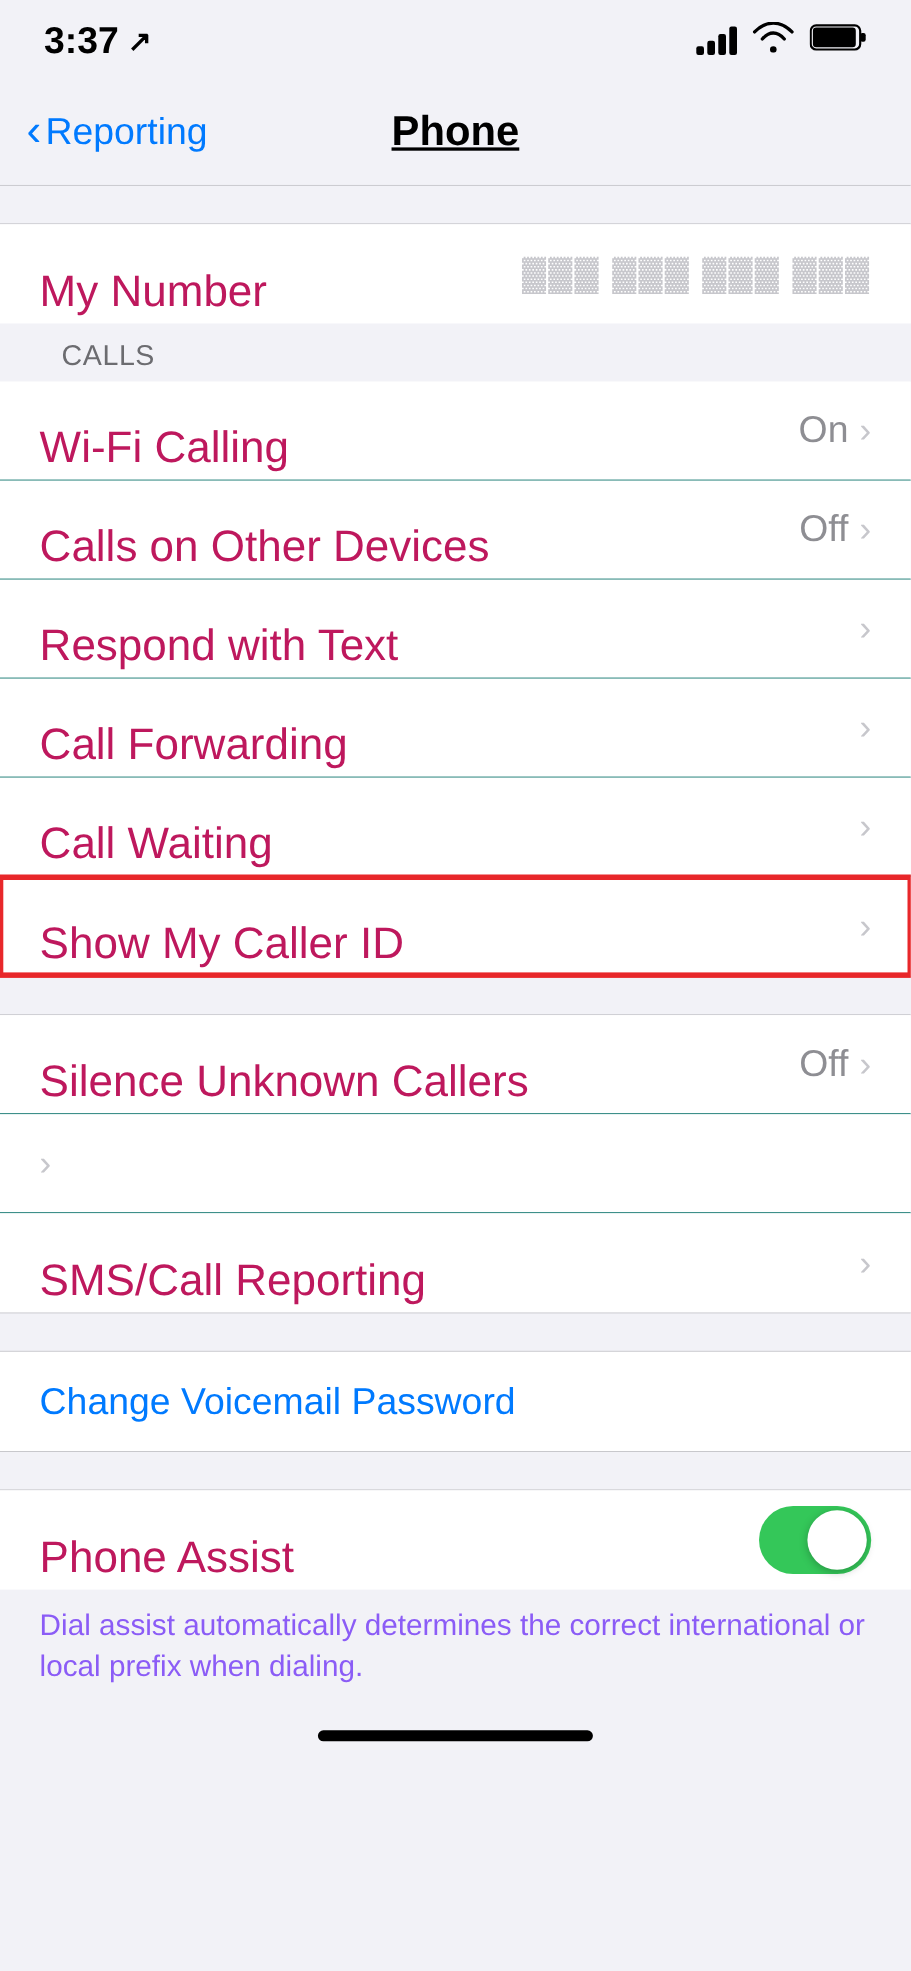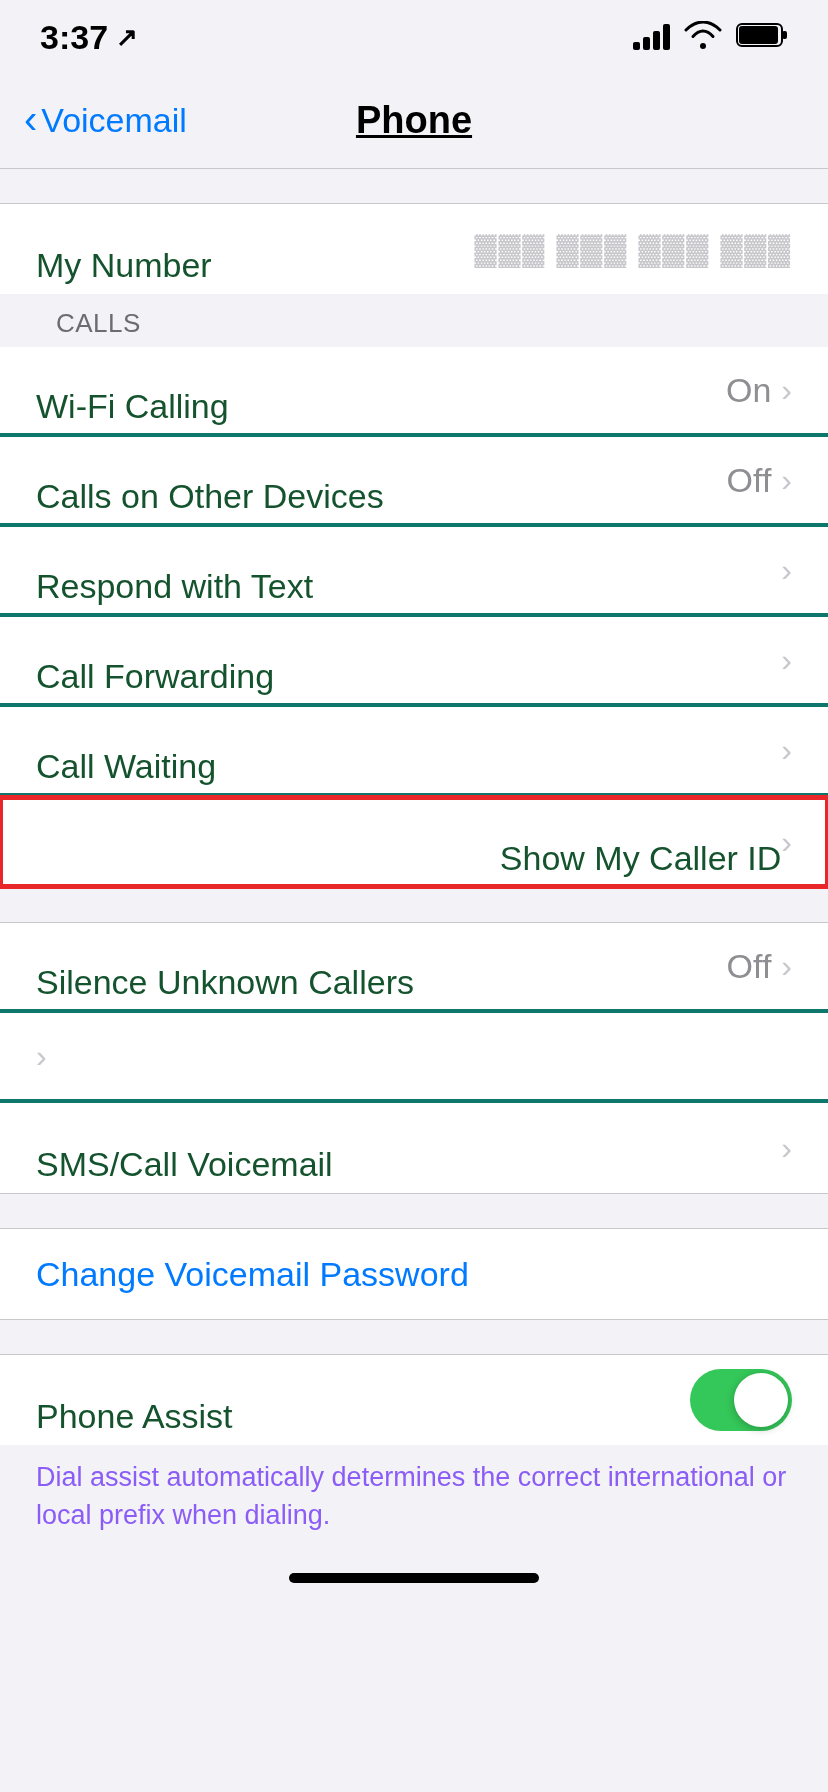--- a/index.html
+++ b/index.html
@@ -111,29 +111,29 @@
     }
 
     
     .list-row {
       display: flex;
       align-items: center;
       justify-content: space-between;
       background: #fff;
       min-height: 90px;
       padding: 0 36px;
-      border-bottom: 4px solid #0f766e;
+      border-bottom: 1px solid #0f766e;
       position: relative;
     }
     .list-row:last-child {
       border-bottom: none;
     }
     .list-row-label {
-      font-size: 34px;
-      color: #14532d;
+      font-size: 40px;
+      color: #be185d;
       font-weight: 400;
       margin-top: 32px;
     }
     .list-row-value {
       display: flex;
       align-items: center;
       gap: 10px;
       color: #8e8e93;
       font-size: 34px;
     }
@@ -148,21 +148,20 @@
       color: #c7c7cc;
       font-size: 30px;
       letter-spacing: 2px;
     }
 
     
     .row-highlighted {
       outline: 5px solid #e8272a;
       outline-offset: -3px;
       z-index: 10;
-      justify-content: flex-end;
     }
 
     
     .blue-link {
       color: #007aff;
       font-size: 34px;
       font-weight: 400;
     }
 
     
@@ -242,21 +241,21 @@
         <rect x="46" y="10" width="5" height="8" rx="2" fill="#000"></rect>
         <rect x="3" y="5" width="39" height="18" rx="3" fill="#000"></rect>
       </svg>
     </div>
   </div>
 </div>
 
 <div class="nav-bar">
   <div class="nav-back">
     <span class="nav-back-chevron">‹</span>
-    <span>Voicemail</span>
+    <span>Reporting</span>
   </div>
   <div class="nav-title">Phone</div>
 </div>
 
 <div class="section-gap"></div>
 <div class="card">
   <div class="list-row">
     <span class="list-row-label">My Number</span>
     <span class="my-number-value">▓▓▓ ▓▓▓ ▓▓▓ ▓▓▓</span>
   </div>
@@ -322,21 +321,21 @@
     </span>
   </div>
 
   <div class="list-row">
     <span class="list-row-value">
       <span class="chevron">›</span>
     </span>
   </div>
 
   <div class="list-row" style="border-bottom:none;">
-    <span class="list-row-label">SMS/Call Voicemail</span>
+    <span class="list-row-label">SMS/Call Reporting</span>
     <span class="list-row-value">
       <span class="chevron">›</span>
     </span>
   </div>
 </div>
 
 <div class="section-gap"></div>
 
 <div class="card">
   <div class="list-row" style="border-bottom:none;">

